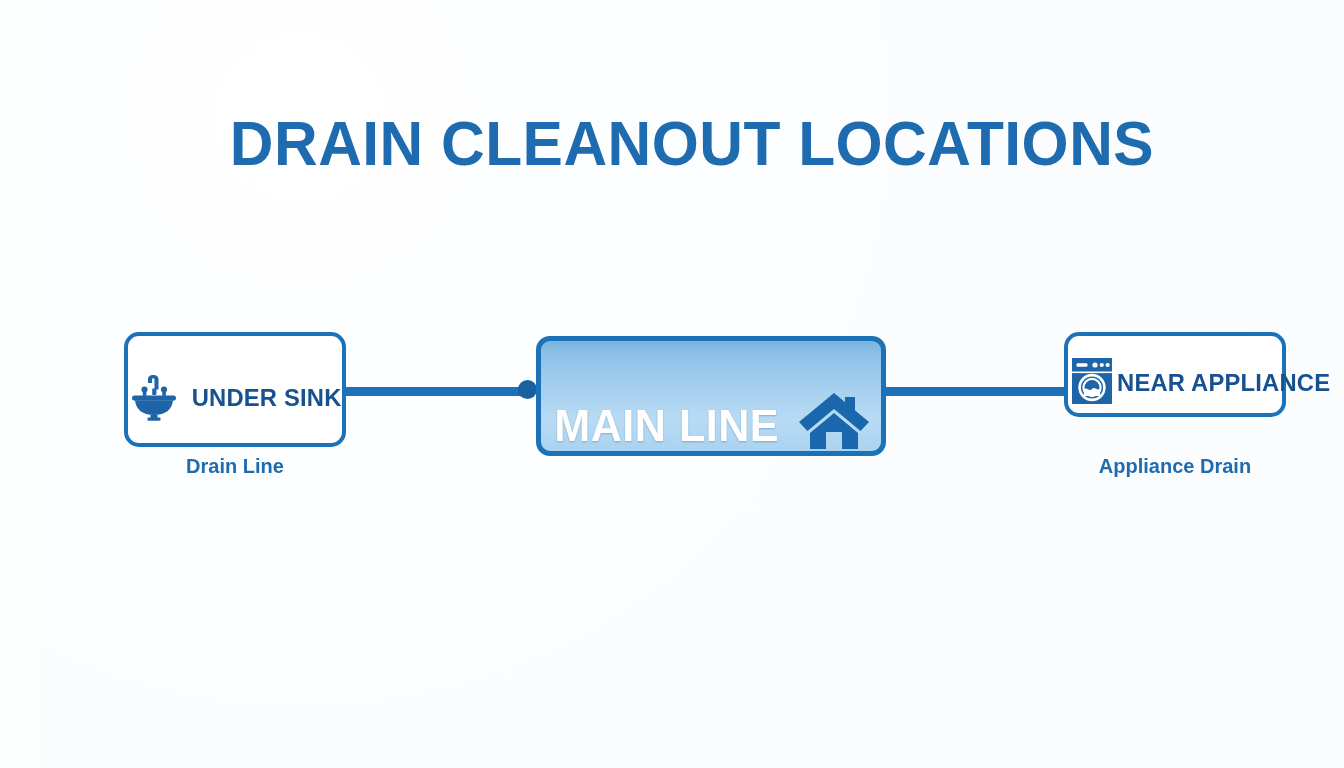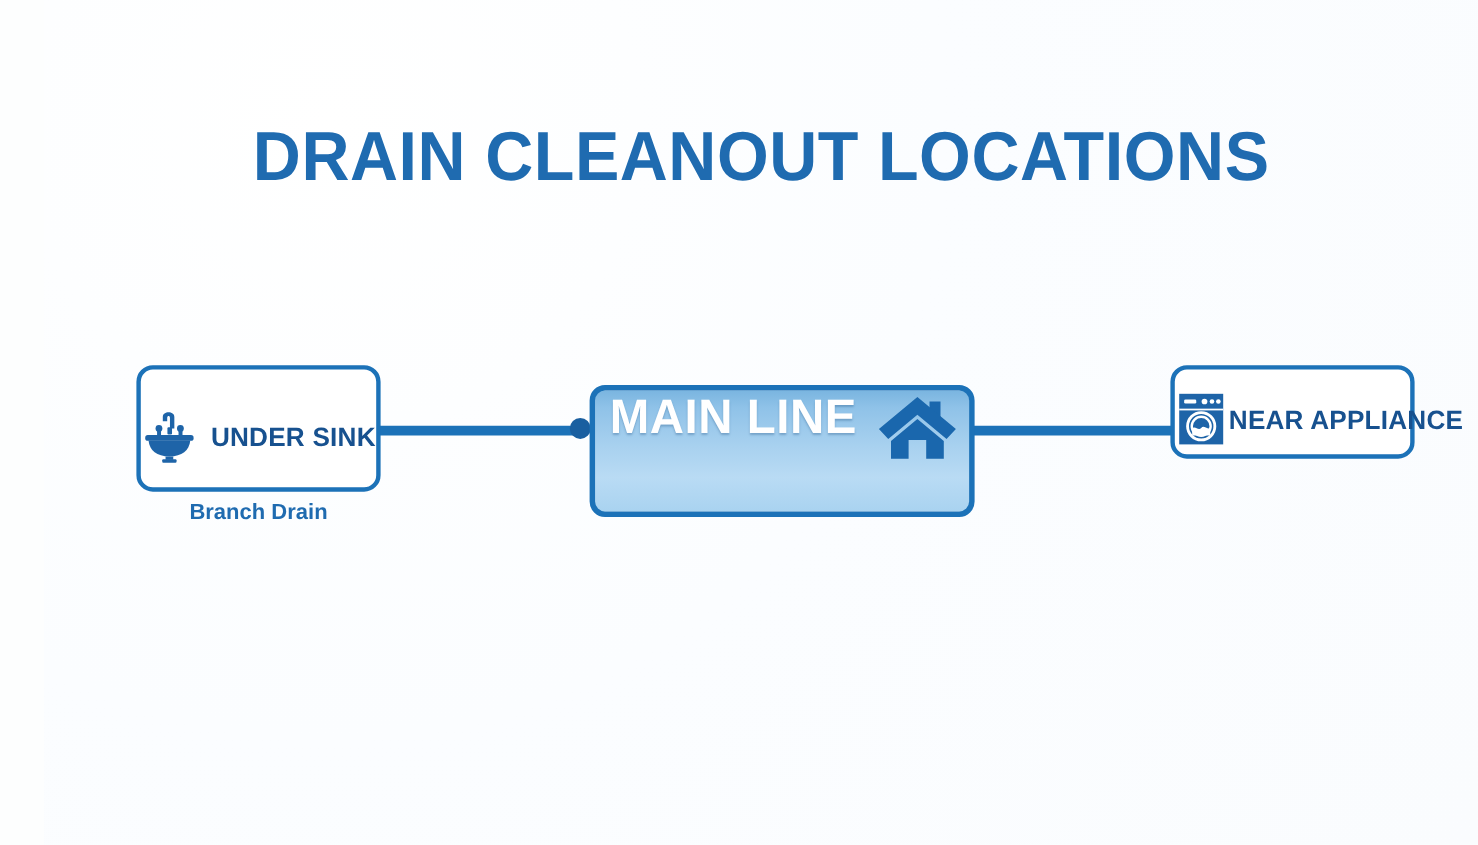--- a/index.html
+++ b/index.html
@@ -111,34 +111,34 @@
     white-space: nowrap;
     text-align: center;
   }
   .caption-left  { left: 84px;   width: 222px; }
   .caption-right { left: 1024px; width: 222px; }
 
   
   .main-node {
     position: absolute;
     left: 496px;
-    top: 350px;
+    top: 336px;
     width: 350px;
     height: 120px;
     box-sizing: border-box;
     border: 5px solid #1c72b8;
     border-radius: 14px;
     background: linear-gradient(to bottom,
         #7ab5e0 0%,
         #8fc2e8 14%,
         #a8d1ef 46%,
         #b9dbf4 72%,
         #a9d3f0 100%);
     display: flex;
-    align-items: flex-start;
+    align-items: flex-end;
     justify-content: center;
     gap: 16px;
   }
   .main-label {
     font-family: "Liberation Sans Narrow", "Liberation Sans", sans-serif;
     font-size: 44px;
     font-weight: bold;
     color: #ffffff;
     letter-spacing: 0.5px;
     text-shadow: 0 1px 2px rgba(20,70,120,0.30);
@@ -184,21 +184,21 @@
           <rect x="4" y="24.5" width="44" height="5.2" rx="2.4" fill="#1e64a8"></rect>
 
           <path d="M7 29.5 L45 29.5 C44 38.5 37.5 44 26 44 C14.5 44 8 38.5 7 29.5 Z" fill="#1e64a8"></path>
 
           <rect x="22.5" y="44" width="7" height="3" fill="#1e64a8"></rect>
           <rect x="19.5" y="46.5" width="13" height="3.2" rx="1" fill="#1e64a8"></rect>
         </svg>
       </div>
       <div class="node-label">UNDER SINK</div>
     </div>
-    <div class="node-caption caption-left">Branch Drain</div>
+    <div class="node-caption caption-left">Drain Line</div>
 
     <div class="main-node">
       <div class="main-label">MAIN LINE</div>
       <div class="main-icon">
         <svg width="72" height="62" viewBox="0 0 72 62" aria-hidden="true">
 
           <rect x="47" y="8" width="10" height="20" fill="#1a67ad"></rect>
 
           <path d="M36 4 L71 33 L62.5 42 L36 20 L9.5 42 L1 33 Z" fill="#1a67ad"></path>
 
@@ -224,15 +224,16 @@
           <circle cx="24" cy="31.5" r="12.4" fill="none" stroke="#ffffff" stroke-width="2.6"></circle>
 
           <circle cx="24" cy="31.5" r="8.6" fill="none" stroke="#ffffff" stroke-width="2.2"></circle>
 
           <path d="M15.8 33.6 C18.5 30.4 21.2 36 24 33 C26.8 30 29.5 35.4 32.2 32.6
                    L32.2 40 L15.8 40 Z" fill="#ffffff"></path>
         </svg>
       </div>
       <div class="node-label">NEAR APPLIANCE</div>
     </div>
+    <div class="node-caption caption-right">Appliance Drain</div>
 
   </div>
 </div>
 
 </body></html>

